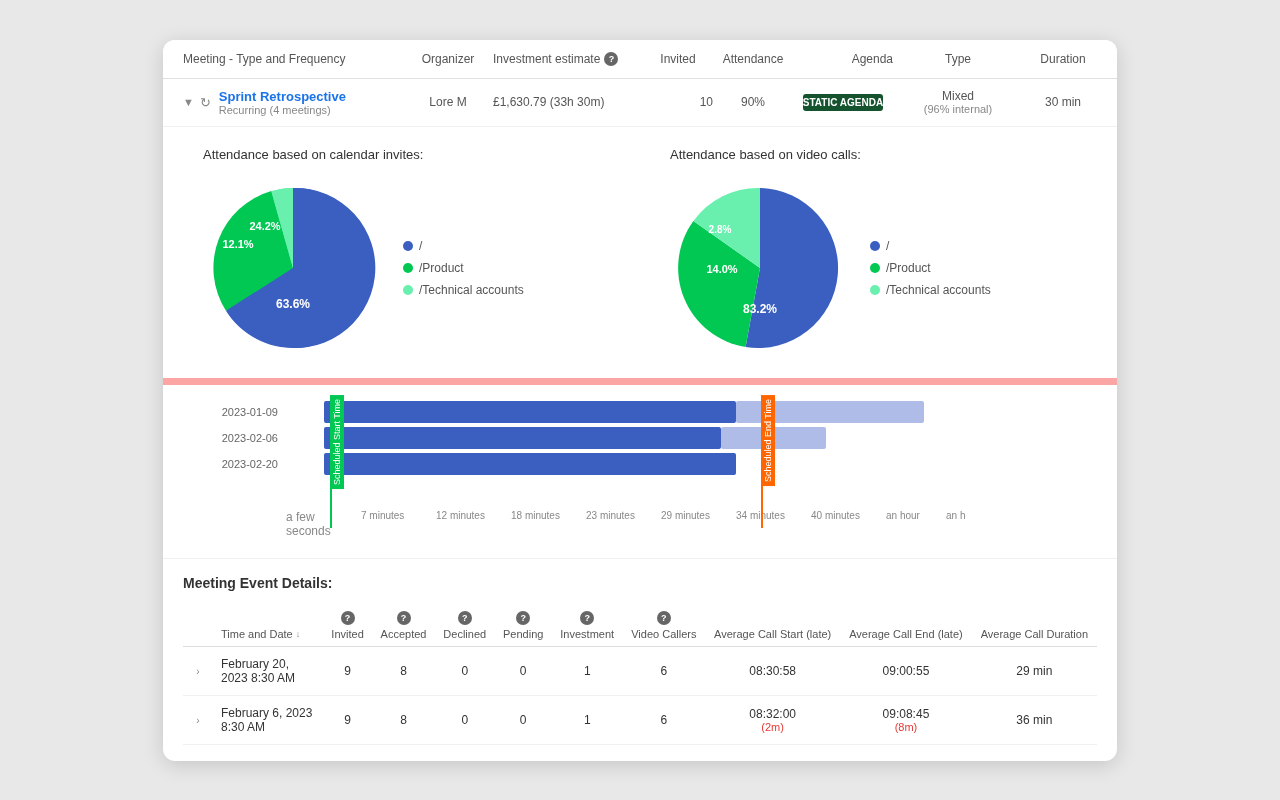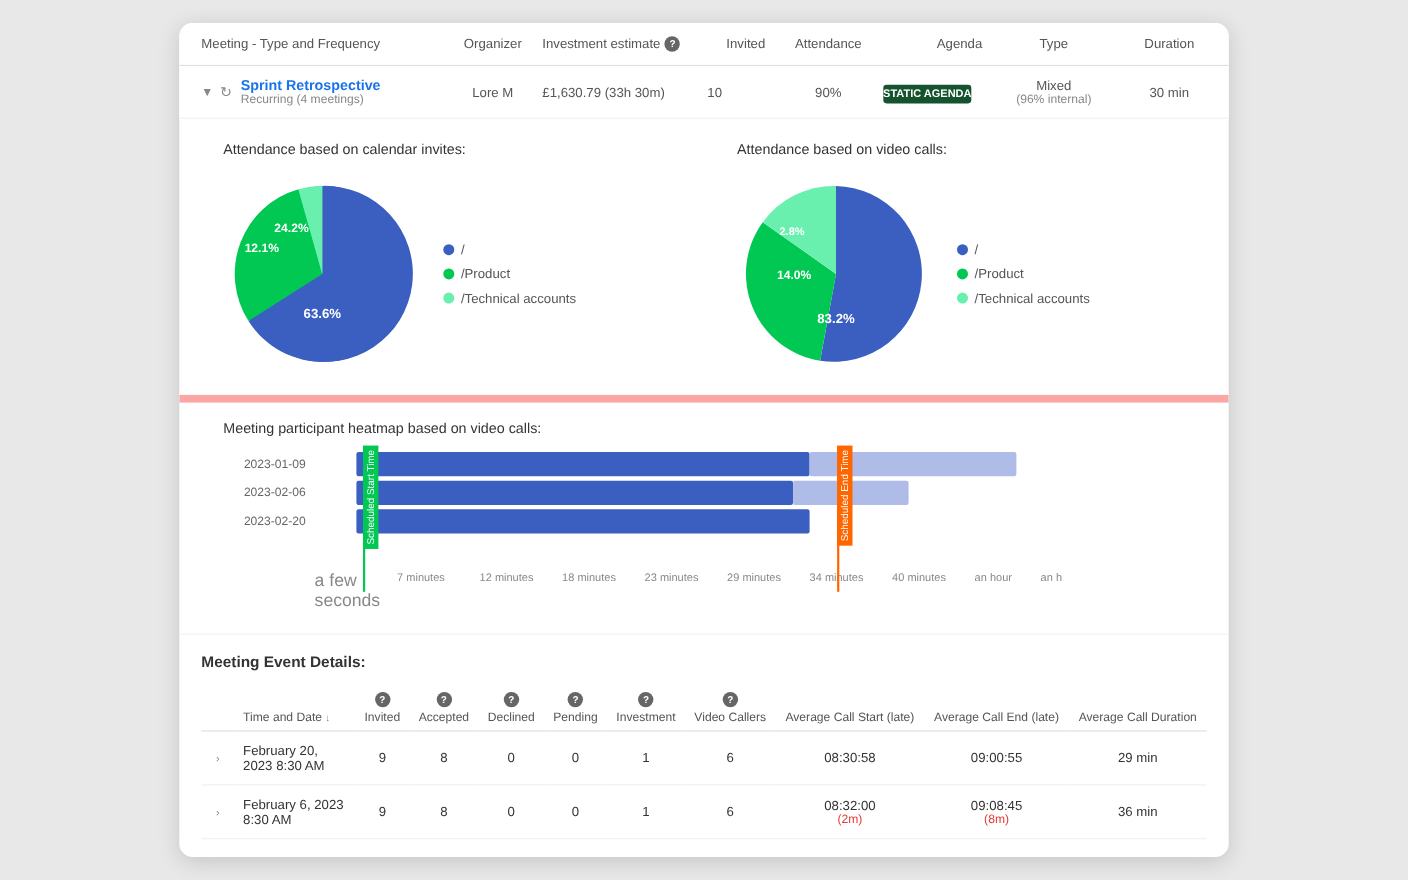--- a/index.html
+++ b/index.html
@@ -141,21 +141,21 @@
         <div class="meeting-name">Sprint Retrospective</div>
         <div class="meeting-sub">Recurring (4 meetings)</div>
       </div>
     </div>
     <div class="col-organizer" style="text-align:center">
       <span>Lore M</span>
     </div>
     <div class="col-investment">
       <span>£1,630.79 (33h 30m)</span>
     </div>
-    <div class="col-invited" style="text-align:left">
+    <div class="col-invited" style="text-align:right">
       <span>10</span>
     </div>
     <div class="col-attendance" style="text-align:center">
       <span>90%</span>
     </div>
     <div class="col-agenda" style="text-align:center">
       <span class="agenda-badge">STATIC AGENDA</span>
     </div>
     <div class="col-type" style="text-align:center">
       <div style="font-weight:500">Mixed</div>
@@ -244,21 +244,20 @@
           <div class="legend-item">
             <div class="legend-dot" style="background:#69f0ae"></div>
             <span>/Technical accounts</span>
           </div>
         </div>
       </div>
     </div>
   </div>
 
   <div class="heatmap-section">
-    <div class="heatmap-title">Meeting participant heatmap based on video calls:</div>
     <div style="display:flex;margin-left:83px;margin-bottom:4px;position:relative;height:105px;">
 
       <div style="flex:1;position:relative;">
 
         <div style="display:flex;align-items:center;height:22px;margin-bottom:4px;">
           <div style="width:75px;font-size:11px;color:#666;text-align:right;margin-right:8px;position:absolute;left:-83px;">2023-01-09</div>
           <div style="position:relative;height:22px;width:750px;">
             <div style="position:absolute;left:5%;width:55%;height:22px;background:#3b5fc0;border-radius:2px;"></div>
             <div style="position:absolute;left:60%;width:25%;height:22px;background:#b0bce8;border-radius:2px;"></div>
           </div>
@@ -284,21 +283,21 @@
           <div style="writing-mode:vertical-rl;transform:rotate(180deg);background:#00c853;color:#fff;font-size:9px;padding:4px 2px;white-space:nowrap;position:absolute;top:-2px;left:0;">Scheduled Start Time</div>
         </div>
 
         <div style="position:absolute;top:-4px;left:60%;bottom:-22px;width:2px;background:#ff6600;z-index:10;">
           <div style="writing-mode:vertical-rl;transform:rotate(180deg);background:#ff6600;color:#fff;font-size:9px;padding:4px 2px;white-space:nowrap;position:absolute;top:-2px;left:0;">Scheduled End Time</div>
         </div>
       </div>
     </div>
 
     <div style="display:flex;margin-left:83px;gap:0;">
-      <span style="font-size:16px;color:#888;width:75px;flex-shrink:0;">a few seconds</span>
+      <span style="font-size:12px;color:#888;width:75px;flex-shrink:0;">a few seconds</span>
       <span style="font-size:10px;color:#888;width:75px;flex-shrink:0;">7 minutes</span>
       <span style="font-size:10px;color:#888;width:75px;flex-shrink:0;">12 minutes</span>
       <span style="font-size:10px;color:#888;width:75px;flex-shrink:0;">18 minutes</span>
       <span style="font-size:10px;color:#888;width:75px;flex-shrink:0;">23 minutes</span>
       <span style="font-size:10px;color:#888;width:75px;flex-shrink:0;">29 minutes</span>
       <span style="font-size:10px;color:#888;width:75px;flex-shrink:0;">34 minutes</span>
       <span style="font-size:10px;color:#888;width:75px;flex-shrink:0;">40 minutes</span>
       <span style="font-size:10px;color:#888;width:60px;flex-shrink:0;">an hour</span>
       <span style="font-size:10px;color:#888;">an h</span>
     </div>

